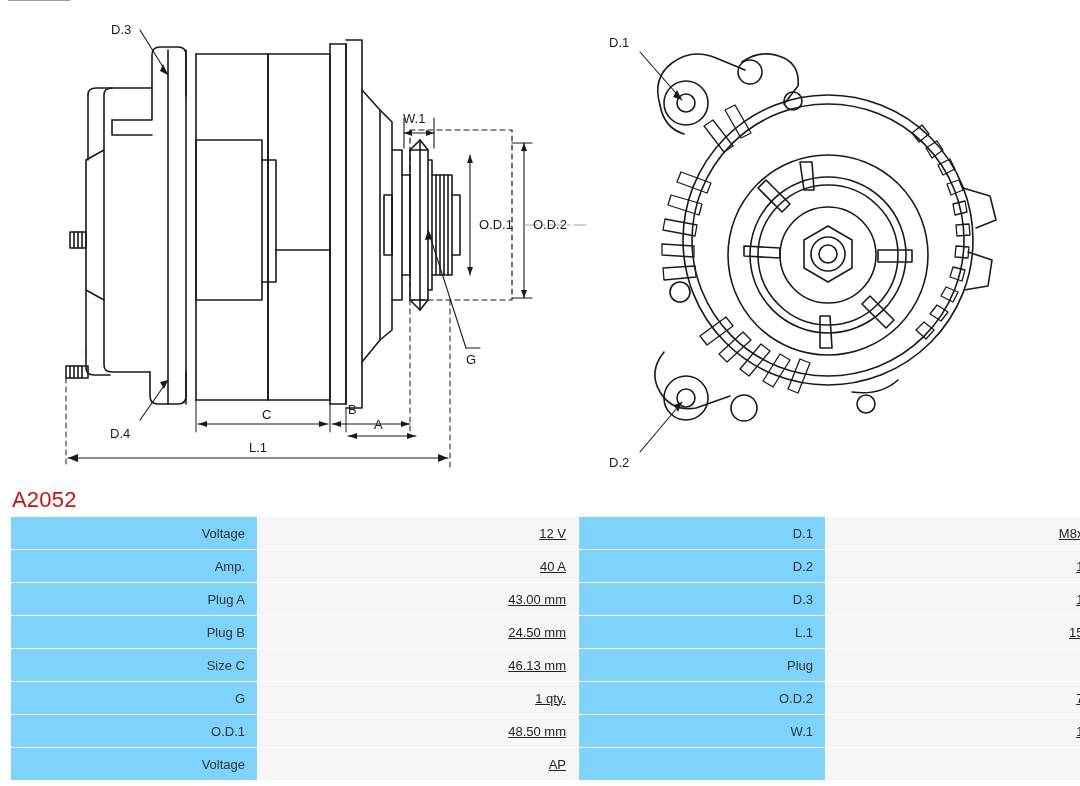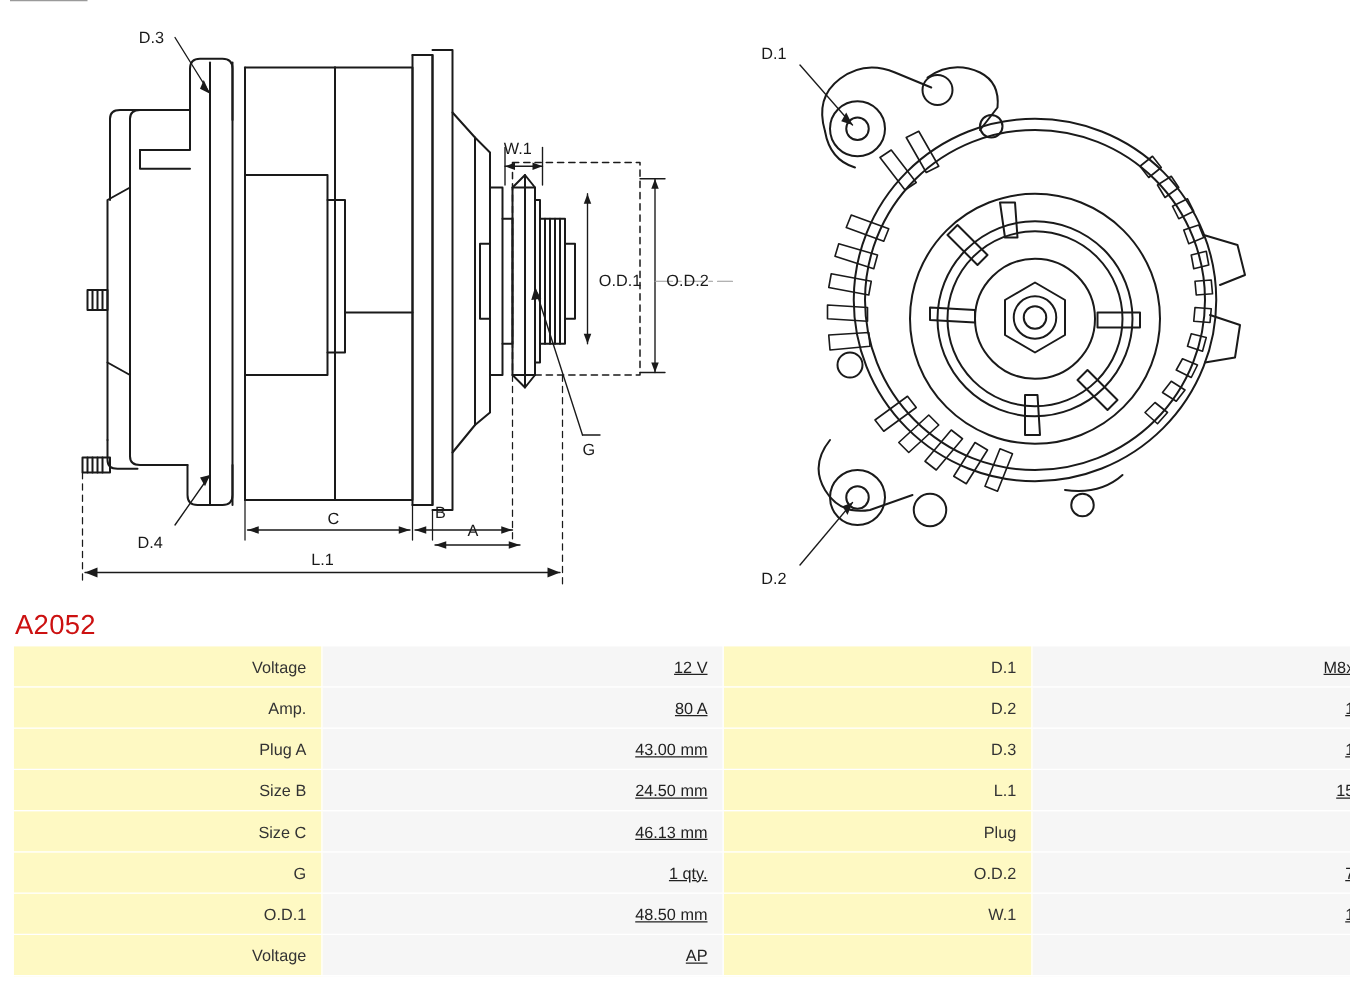--- a/index.html
+++ b/index.html
@@ -46,21 +46,21 @@
     table-layout: fixed;
   }
   table.specs td {
     height: 32px;
     border: 1px solid #ffffff;
     font-size: 13px;
     padding: 0 12px;
     vertical-align: middle;
   }
   td.label {
-    background: #fef9c3;
+    background: #7dd3fc;
     text-align: right;
     color: #333333;
     width: 222px;
   }
   td.value {
     background: #f6f6f6;
     text-align: right;
     color: #222222;
     width: 296px;
     text-decoration: underline;
@@ -297,32 +297,32 @@
   <table class="specs">
     <tbody>
       <tr>
         <td class="label">Voltage</td>
         <td class="value">12 V</td>
         <td class="label">D.1</td>
         <td class="value">M8x1.25 mm</td>
       </tr>
       <tr>
         <td class="label">Amp.</td>
-        <td class="value">80 A</td>
+        <td class="value">40 A</td>
         <td class="label">D.2</td>
         <td class="value">10.50 mm</td>
       </tr>
       <tr>
         <td class="label">Plug A</td>
         <td class="value">43.00 mm</td>
         <td class="label">D.3</td>
         <td class="value">10.50 mm</td>
       </tr>
       <tr>
-        <td class="label">Size B</td>
+        <td class="label">Plug B</td>
         <td class="value">24.50 mm</td>
         <td class="label">L.1</td>
         <td class="value">150.00 mm</td>
       </tr>
       <tr>
         <td class="label">Size C</td>
         <td class="value">46.13 mm</td>
         <td class="label">Plug</td>
         <td class="value">PL_2004</td>
       </tr>

